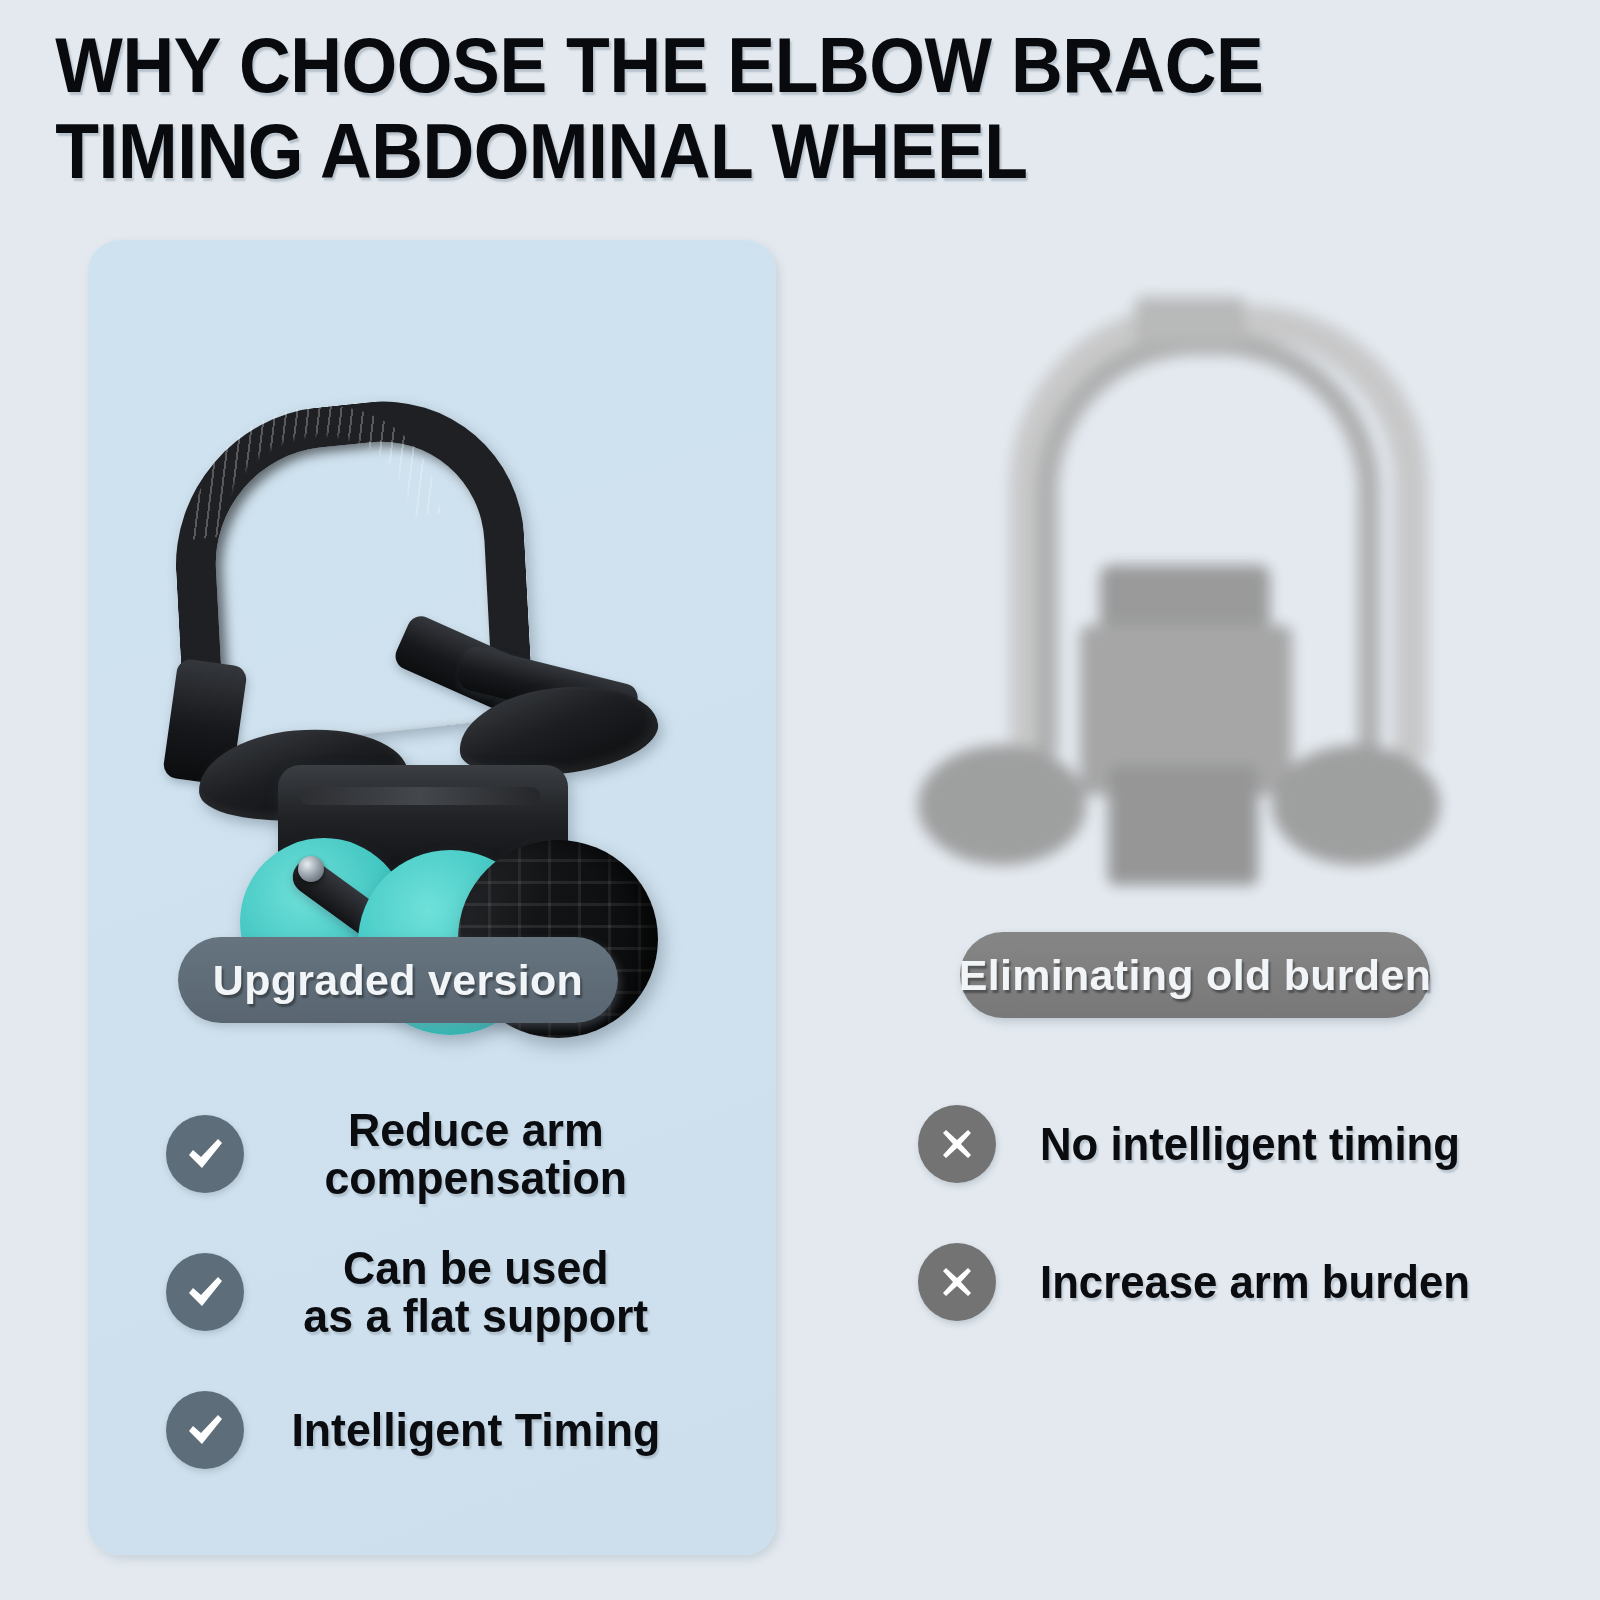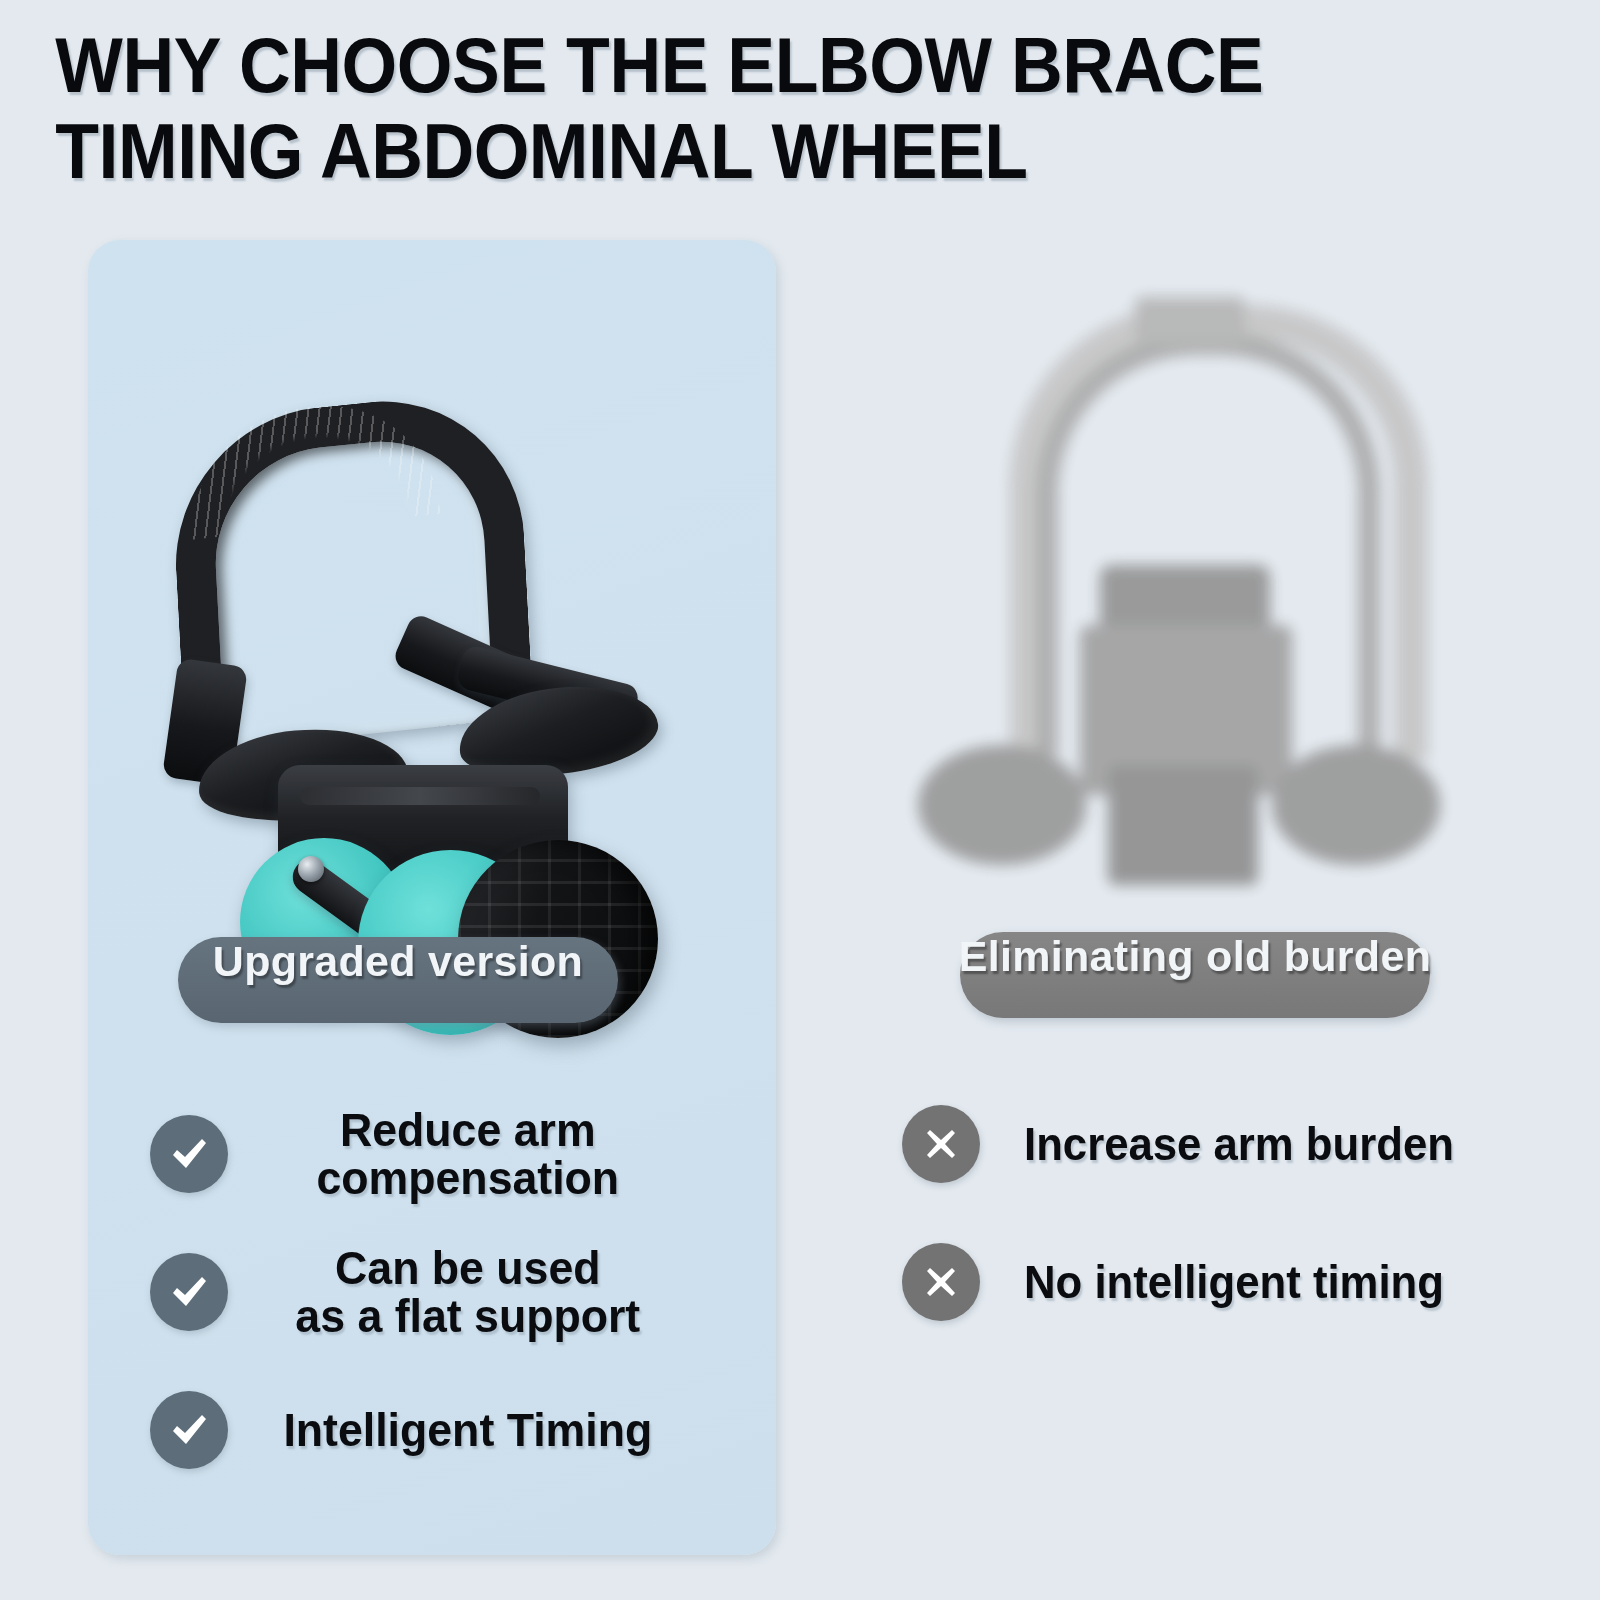--- a/index.html
+++ b/index.html
@@ -253,21 +253,21 @@
   }
   .old-wheel-l { left: -22px; }
   .old-wheel-r { left: 332px; }
 
   
   .badge {
     position: absolute;
     height: 86px;
     border-radius: 43px;
     display: flex;
-    align-items: flex-start;
+    align-items: center;
     justify-content: center;
     font-family: "Liberation Sans Narrow", "Liberation Sans", sans-serif;
     font-weight: bold;
     font-size: 43px;
     color: #f2f5f7;
     letter-spacing: 0.3px;
     text-shadow: 2px 3px 2px rgba(0,0,0,0.35);
     white-space: nowrap;
   }
   .badge-new {
@@ -291,20 +291,21 @@
     left: 0;
     width: 100%;
   }
   .list-left  { top: 845px; }
   .list-right { top: 835px; }
 
   .feature-row {
     display: flex;
     align-items: center;
     height: 138px;
+    margin-left: 16px;
   }
   .list-left .feature-row  { padding-left: 62px; }
   .list-right .feature-row { padding-left: 72px; }
 
   .icon-circle {
     flex: 0 0 auto;
     width: 78px;
     height: 78px;
     border-radius: 50%;
     display: flex;
@@ -433,30 +434,30 @@
 
   <div class="feature-list list-right">
 
     <div class="feature-row">
       <span class="icon-circle icon-cross">
         <svg width="46" height="46" viewBox="0 0 46 46" aria-hidden="true">
           <path d="M12 9 L23 19 L34 9 L37 12 L27 23 L37 34 L34 37 L23 27 L12 37 L9 34 L19 23 L9 12 Z" fill="#ffffff"></path>
         </svg>
       </span>
       <span class="feature-text">
-        <span>Increase arm burden</span>
+        <span>No intelligent timing</span>
       </span>
     </div>
 
     <div class="feature-row">
       <span class="icon-circle icon-cross">
         <svg width="46" height="46" viewBox="0 0 46 46" aria-hidden="true">
           <path d="M12 9 L23 19 L34 9 L37 12 L27 23 L37 34 L34 37 L23 27 L12 37 L9 34 L19 23 L9 12 Z" fill="#ffffff"></path>
         </svg>
       </span>
       <span class="feature-text">
-        <span>No intelligent timing</span>
+        <span>Increase arm burden</span>
       </span>
     </div>
 
 
   </div>
 </div>
 
 </body></html>

